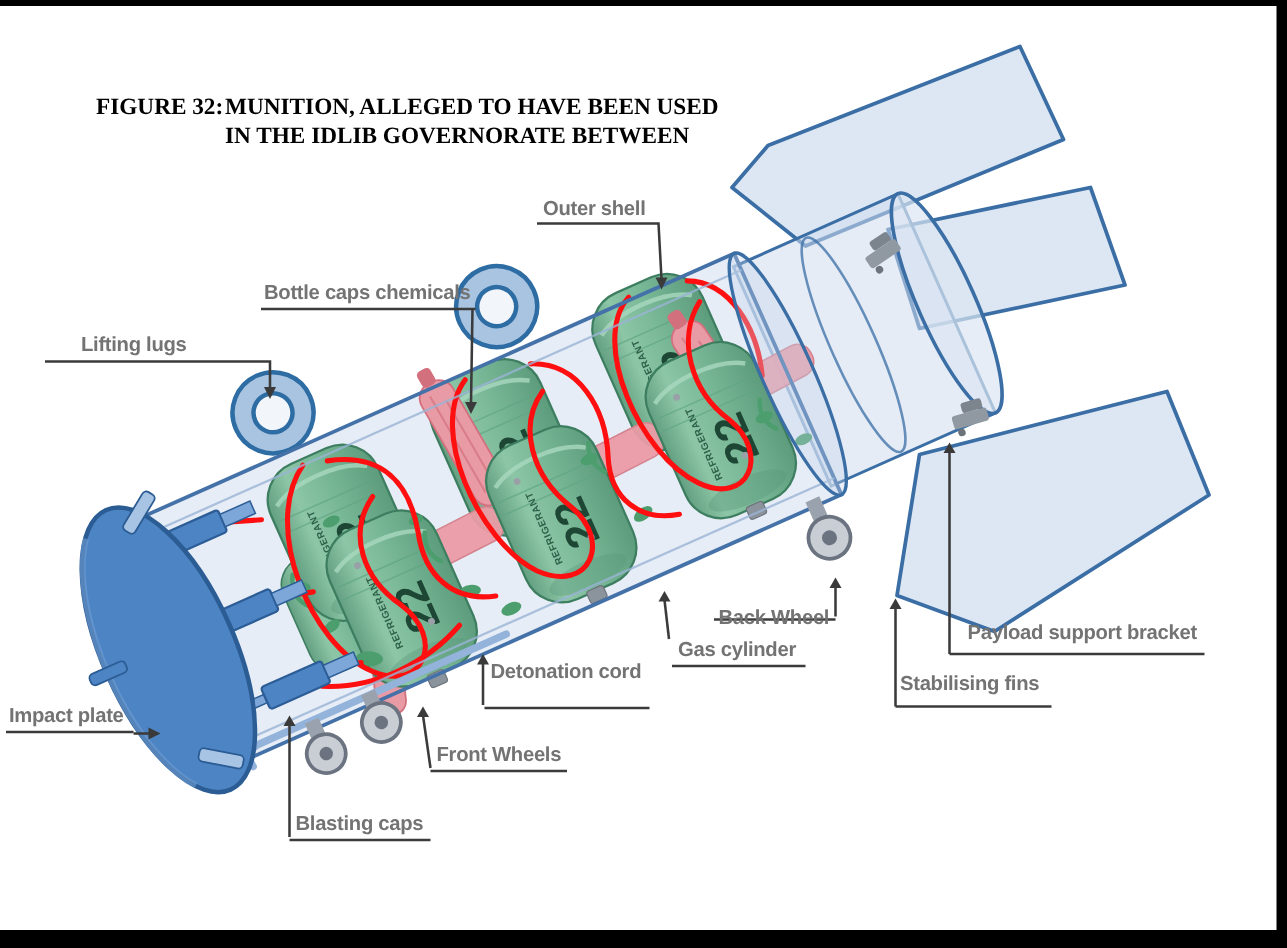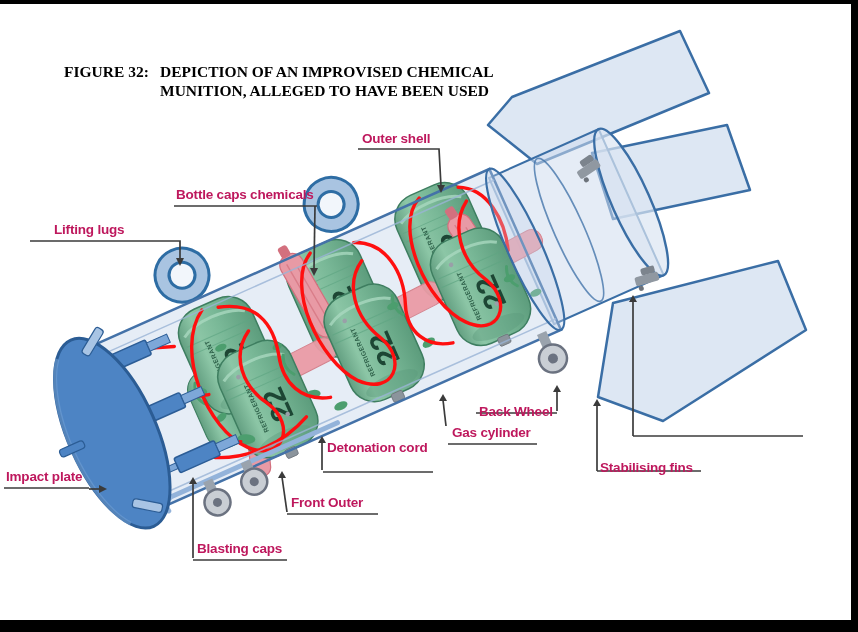--- a/index.html
+++ b/index.html
@@ -4,23 +4,23 @@
 <style>
   html,body{margin:0;padding:0;background:#ffffff;}
   #stage{position:relative;width:858px;height:632px;background:#ffffff;overflow:hidden;
          font-family:"Liberation Sans",sans-serif;}
   .frame{position:absolute;background:#000;}
   #frame-top{left:0;top:0;width:858px;height:4px;}
   #frame-right{right:0;top:0;width:7px;height:632px;}
   #frame-bottom{left:0;top:620px;width:858px;height:12px;}
   #caption{position:absolute;left:64px;top:62px;display:flex;
            font:700 15.5px/19px "Liberation Serif",serif;color:#000;}
-  #caption .pfx{width:86px;flex:none;margin-right:10px;}
+  #caption .pfx{width:86px;flex:none;}
   .lbl{position:absolute;font:700 13.5px/16px "Liberation Sans",sans-serif;
-       color:#be185d;white-space:nowrap;letter-spacing:-0.2px;}
+       color:#737373;white-space:nowrap;letter-spacing:-0.2px;}
   svg{position:absolute;left:0;top:0;}
 </style>
 </head>
 <body>
 
 <div id="stage">
 
   <svg width="858" height="632" viewBox="0 0 858 632">
     <defs>
       <linearGradient id="gTank" x1="0" y1="0" x2="1" y2="0">
@@ -271,32 +271,33 @@
       <polygon points="439,401 447,401 443,394"></polygon>
       <polygon points="553,392 561,392 557,385"></polygon>
       <polygon points="629,302 637,302 633,295"></polygon>
       <polygon points="593,406 601,406 597,399"></polygon>
     </g>
   </svg>
 
   <div id="caption">
     <span class="pfx">FIGURE 32:</span>
     <span>
-      <div>DEPICTION OF AN IMPROVISED CHEMICAL</div>
       <div>MUNITION, ALLEGED TO HAVE BEEN USED</div>
+      <div>IN THE IDLIB GOVERNORATE BETWEEN</div>
     </span>
   </div>
 
   <div class="lbl" style="left:362px;top:131px">Outer shell</div>
   <div class="lbl" style="left:176px;top:187px">Bottle caps chemicals</div>
   <div class="lbl" style="left:54px;top:222px">Lifting lugs</div>
   <div class="lbl" style="left:6px;top:469px">Impact plate</div>
   <div class="lbl" style="left:197px;top:541px">Blasting caps</div>
-  <div class="lbl" style="left:291px;top:495px">Front Outer</div>
+  <div class="lbl" style="left:291px;top:495px">Front Wheels</div>
   <div class="lbl" style="left:327px;top:440px">Detonation cord</div>
   <div class="lbl" style="left:452px;top:425px">Gas cylinder</div>
   <div class="lbl" style="left:479px;top:404px">Back Wheel</div>
-  <div class="lbl" style="left:600px;top:460px">Stabilising fins</div>
+  <div class="lbl" style="left:645px;top:414px">Payload support bracket</div>
+  <div class="lbl" style="left:600px;top:448px">Stabilising fins</div>
 
   <div class="frame" id="frame-top"></div>
   <div class="frame" id="frame-right"></div>
   <div class="frame" id="frame-bottom"></div>
 </div>
 
 </body></html>

